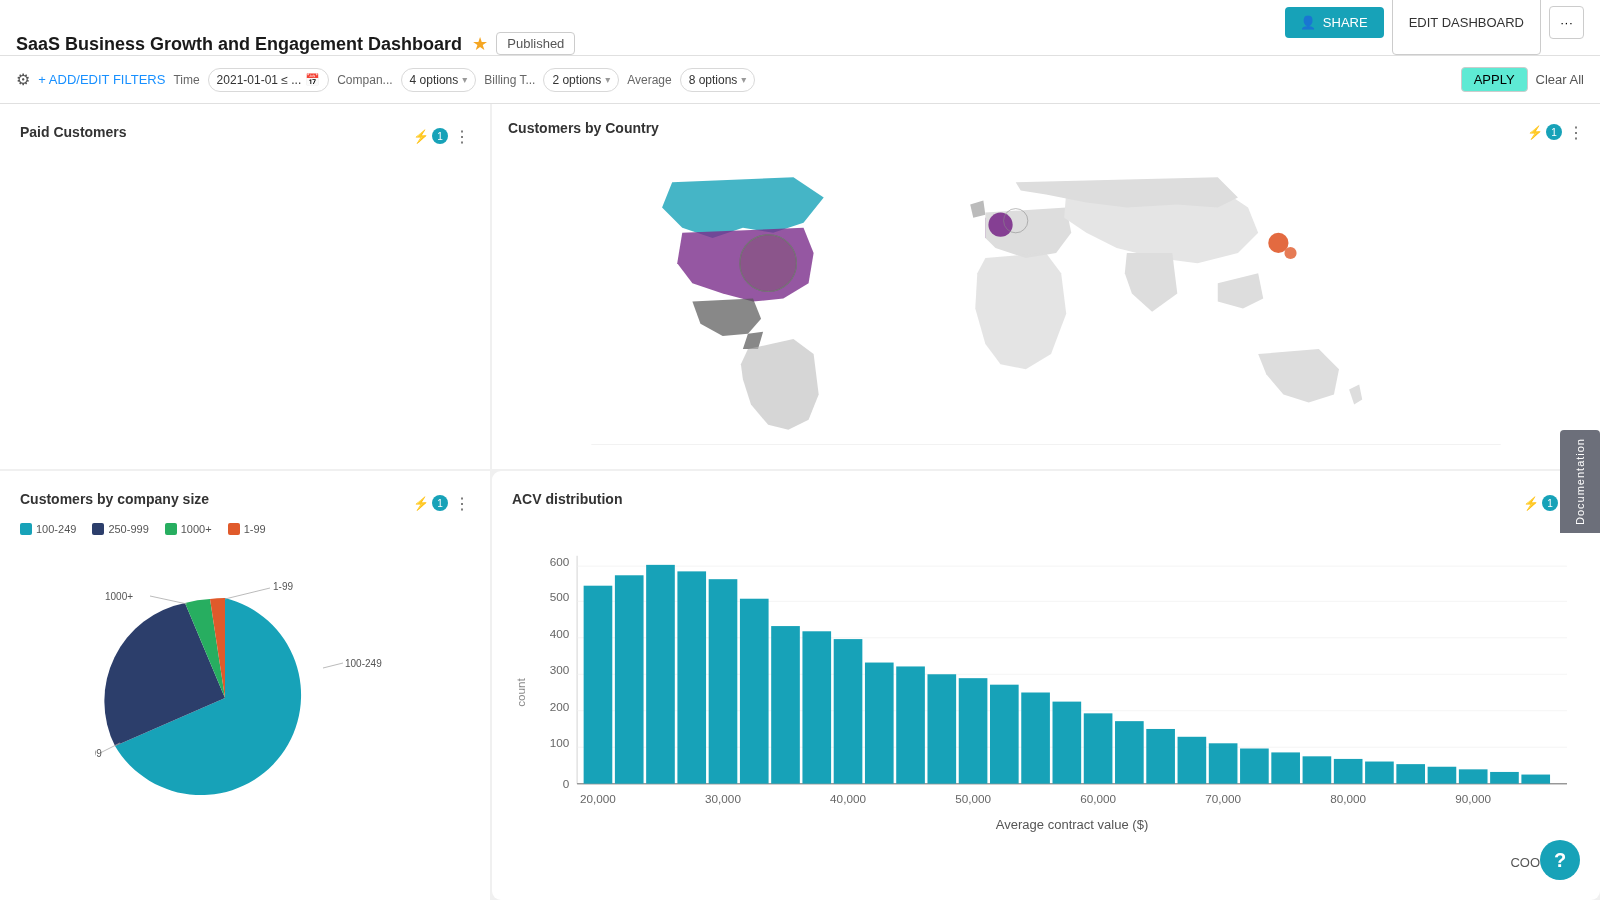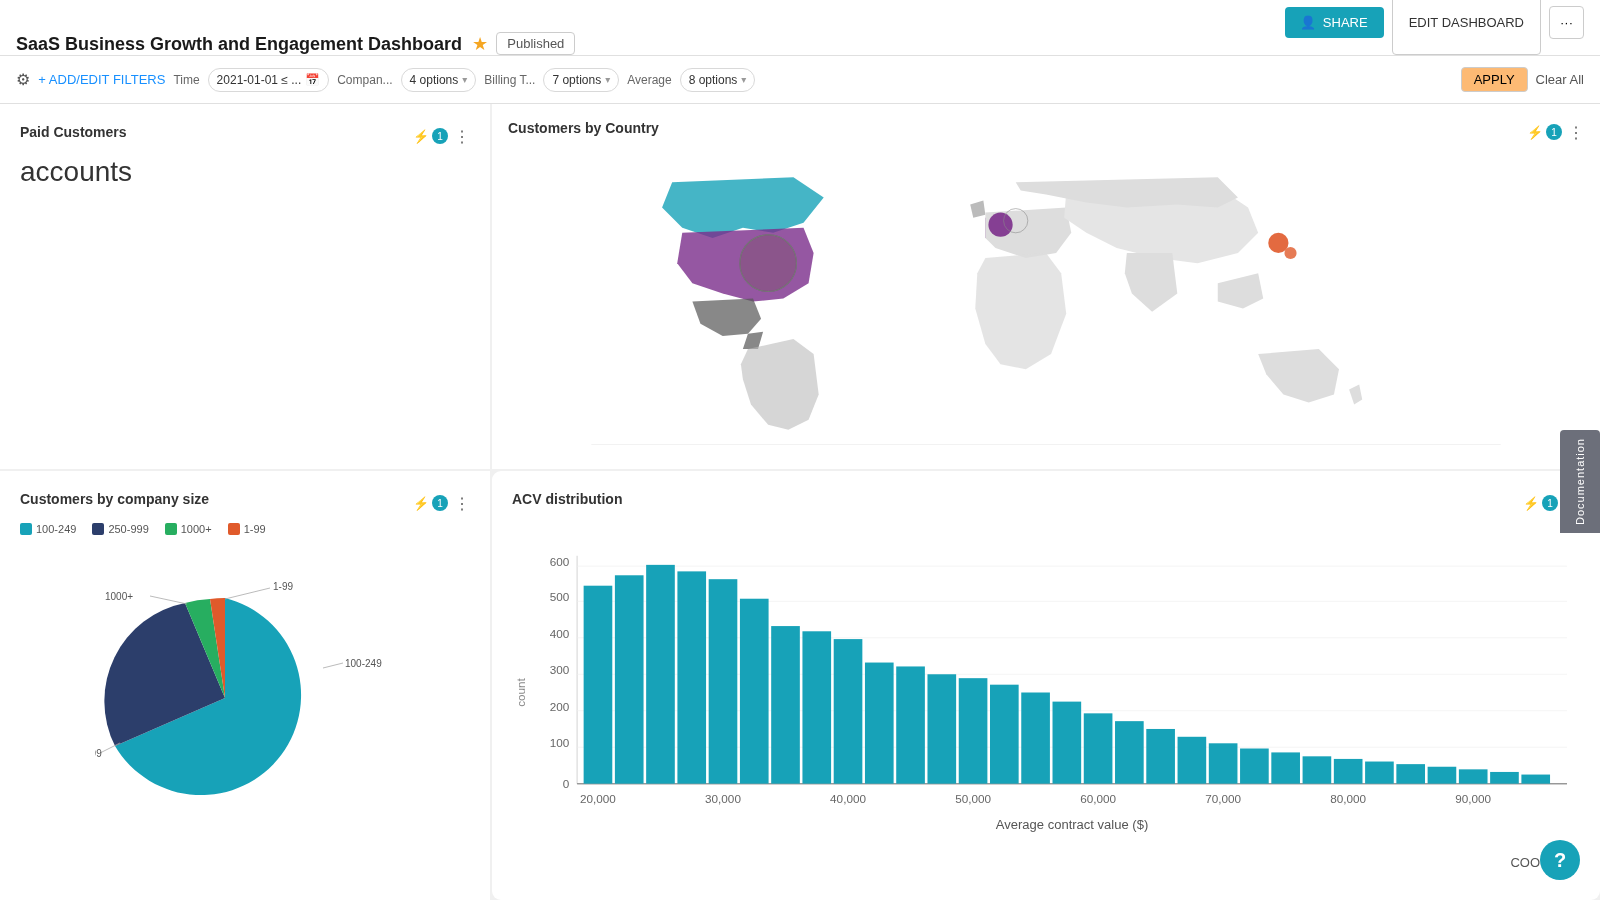--- a/index.html
+++ b/index.html
@@ -16,21 +16,21 @@
     .more-btn { background: #fff; border: 1px solid #ccc; border-radius: 4px; padding: 8px 10px; font-size: 13px; cursor: pointer; }
 
     
     .filter-bar { display: flex; align-items: center; padding: 0 16px; height: 48px; background: #fff; border-bottom: 1px solid #e0e0e0; gap: 8px; }
     .gear-btn { background: none; border: none; cursor: pointer; color: #555; font-size: 16px; }
     .add-filters-btn { background: none; border: none; cursor: pointer; color: #1890ff; font-size: 13px; font-weight: 500; display: flex; align-items: center; gap: 4px; }
     .filter-label { font-size: 12px; color: #666; }
     .filter-input { border: 1px solid #d9d9d9; border-radius: 12px; padding: 4px 8px; font-size: 12px; color: #333; background: #fff; display: flex; align-items: center; gap: 4px; cursor: pointer; }
     .filter-input .chevron { color: #999; font-size: 10px; }
     .filter-bar-right { margin-left: auto; display: flex; gap: 8px; }
-    .apply-btn { background: #fdba74; border: 1px solid #ccc; border-radius: 4px; padding: 4px 12px; font-size: 13px; cursor: pointer; }
+    .apply-btn { background: #5eead4; border: 1px solid #ccc; border-radius: 4px; padding: 4px 12px; font-size: 13px; cursor: pointer; }
     .clear-all-btn { background: none; border: none; color: #555; font-size: 13px; cursor: pointer; }
 
     
     .dashboard { display: grid; grid-template-columns: 490px 1fr; grid-template-rows: 365px 1fr; gap: 0; background: #f0f0f0; height: calc(900px - 56px - 48px); gap: 2px; }
 
     
     .card { background: #fff; padding: 20px; position: relative; overflow: hidden; }
     .card-title { font-size: 14px; font-weight: 600; color: #333; margin-bottom: 8px; }
     .card-header { display: flex; justify-content: space-between; margin-bottom: 8px; }
     .card-header-right { display: flex; align-items: center; gap: 6px; }
@@ -93,21 +93,21 @@
     <span>2021-01-01 ≤ ...</span>
     <span>📅</span>
   </div>
   <span class="filter-label">Compan...</span>
   <div class="filter-input">
     <span>4 options</span>
     <span class="chevron">▾</span>
   </div>
   <span class="filter-label">Billing T...</span>
   <div class="filter-input">
-    <span>7 options</span>
+    <span>2 options</span>
     <span class="chevron">▾</span>
   </div>
   <span class="filter-label">Average</span>
   <div class="filter-input">
     <span>8 options</span>
     <span class="chevron">▾</span>
   </div>
   <div class="filter-bar-right">
     <button class="apply-btn">APPLY</button>
     <button class="clear-all-btn">Clear All</button>
@@ -120,21 +120,20 @@
     <div class="card-header">
       <span class="card-title">Paid Customers</span>
       <div class="card-header-right">
         <span class="filter-badge">
           <span>⚡</span>
           <span class="badge-num">1</span>
         </span>
         <button class="dots-btn">⋮</button>
       </div>
     </div>
-    <div class="big-label">accounts</div>
   </div>
 
   <div class="card map-card">
     <div class="card-header">
       <span class="card-title">Customers by Country</span>
       <div class="card-header-right">
         <span class="filter-badge">
           <span>⚡</span>
           <span class="badge-num">1</span>
         </span>

